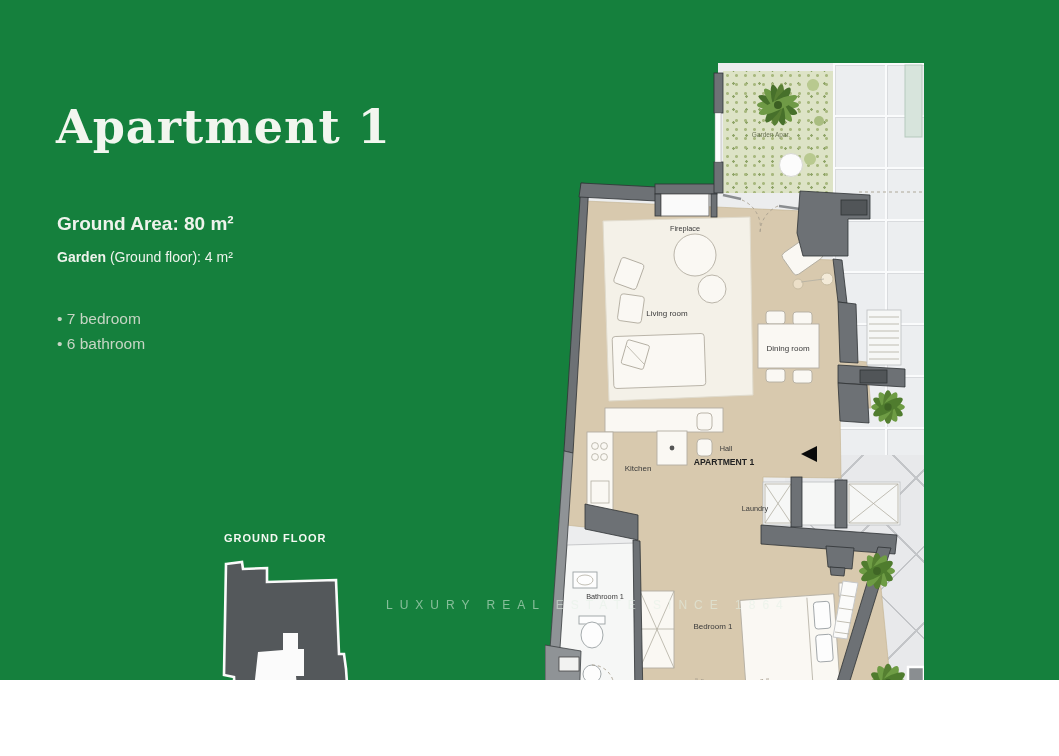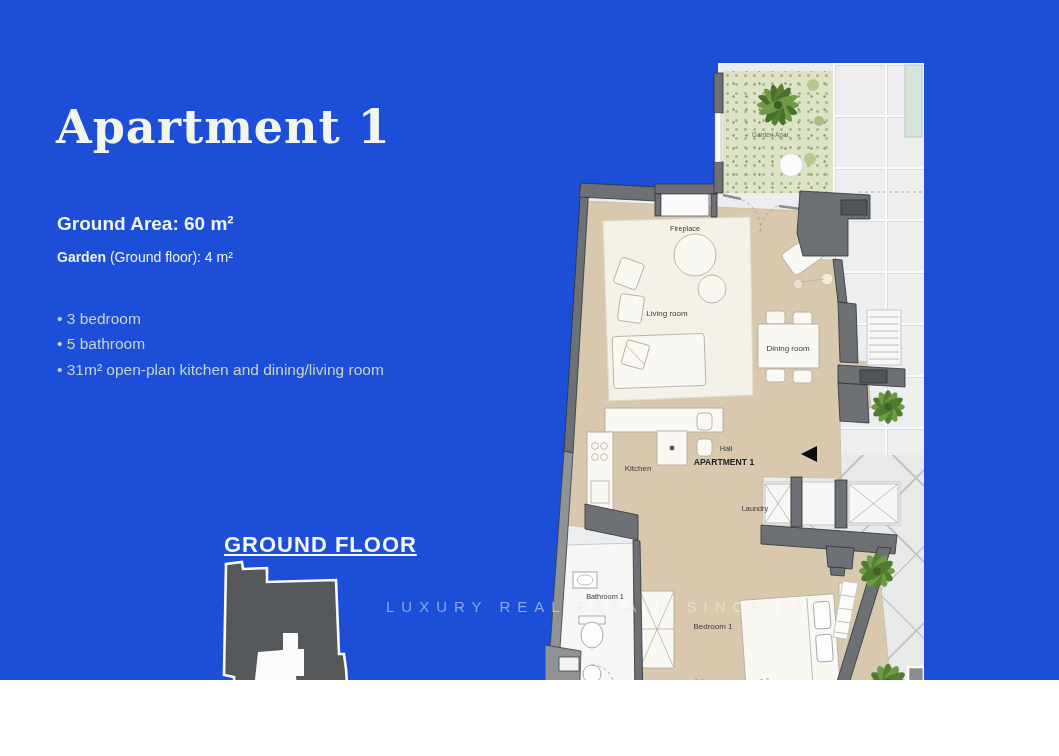--- a/index.html
+++ b/index.html
@@ -1,39 +1,39 @@
 <!DOCTYPE html>
 <html><head>
 <meta charset="utf-8">
 <style>
   html,body{margin:0;padding:0;}
   body{width:1059px;height:756px;overflow:hidden;
        font-family:"Liberation Sans",sans-serif;}
-  .stage{position:relative;width:1059px;height:680px;background:#1d4ed8;overflow:hidden;}
+  .stage{position:relative;width:1059px;height:680px;background:#15803d;overflow:hidden;}
 
   
   .title{position:absolute;left:56px;top:100px;
          font-family:"DejaVu Serif","Liberation Serif",serif;
          font-weight:700;font-size:46px;letter-spacing:1px;color:#f2f6ef;}
   .spec1{position:absolute;left:57px;top:213px;font-size:19px;color:#eef3ec;font-weight:700;}
   .spec2{position:absolute;left:57px;top:249px;font-size:14px;color:#eef3ec;}
   .spec2 .b{font-weight:700;}
   .features{position:absolute;left:57px;top:306px;margin:0;padding:0;list-style:none;}
   .features li{font-size:15.5px;line-height:25.4px;color:#c6d5c4;}
   .features li::before{content:"• ";color:#c6d5c4;}
-  .floor-label{position:absolute;left:224px;top:532px;font-size:22px;font-weight:700;
-               letter-spacing:1px;color:#f5f8f3;text-decoration:underline;}
+  .floor-label{position:absolute;left:224px;top:532px;font-size:11px;font-weight:700;
+               letter-spacing:1px;color:#f5f8f3;}
   .minimap{position:absolute;left:221px;top:556px;}
 
   
   .wm-brand{position:absolute;left:308px;top:528px;z-index:50;
             font-family:"DejaVu Serif","Liberation Serif",serif;
             font-size:51px;letter-spacing:10px;color:rgba(234,243,236,0.38);white-space:nowrap;}
   .wm-tag{position:absolute;left:386px;top:598px;z-index:50;
-          font-size:15px;letter-spacing:7px;color:rgba(228,240,230,0.55);white-space:nowrap;text-align:center;}
+          font-size:12px;letter-spacing:7px;color:rgba(228,240,230,0.55);white-space:nowrap;text-align:center;}
 
   
   .plan{position:absolute;left:545px;top:63px;width:379px;height:667px;}
   .plan .base{position:absolute;left:0;top:0;width:379px;height:667px;background:#ecedee;
       clip-path:polygon(173px 0px,379px 0px,379px 667px,0px 662px,38px 125px,173px 130px);}
   .plan .tiles-top{position:absolute;left:288px;top:0;width:91px;height:392px;
       background-color:#eceef0;
       background-image:linear-gradient(#fafbfc 2px,transparent 2px),
                        linear-gradient(90deg,#fafbfc 2px,transparent 2px),
                        linear-gradient(#d9dbde 1px,transparent 1px),
@@ -66,31 +66,30 @@
 </style>
 </head>
 <body>
 
 <div class="stage">
 
   <div class="title">Apartment 1</div>
 
   <div class="spec1">
     <span>Ground Area:</span>
-    <span>60 m²</span>
+    <span>80 m²</span>
   </div>
   <div class="spec2">
     <span class="b">Garden</span>
     <span>(Ground floor): 4 m²</span>
   </div>
 
   <ul class="features">
-    <li>3 bedroom</li>
-    <li>5 bathroom</li>
-    <li>31m² open-plan kitchen and dining/living room</li>
+    <li>7 bedroom</li>
+    <li>6 bathroom</li>
   </ul>
 
   <div class="floor-label">GROUND FLOOR</div>
 
   <svg class="minimap" width="140" height="196" viewBox="0 0 140 196">
     <path d="M5,8 L21,6 L22,13 L46,12 L46,26 L115,24 L118,98 L123,98 L125,113 L129,170 L88,173 L89,184 L31,188 L29,161 L15,160 L13,121 L3,119 Z" fill="#54585b" stroke="#fafafa" stroke-width="2.6"></path>
     <path d="M37,96 L62,94 L62,77 L77,77 L77,93 L83,93 L83,120 L75,120 L76,130 L85,130 L85,148 L74,148 L75,167 L80,174 L28,178 Z" fill="#fbfbfb"></path>
   </svg>
 
   <div class="plan">

